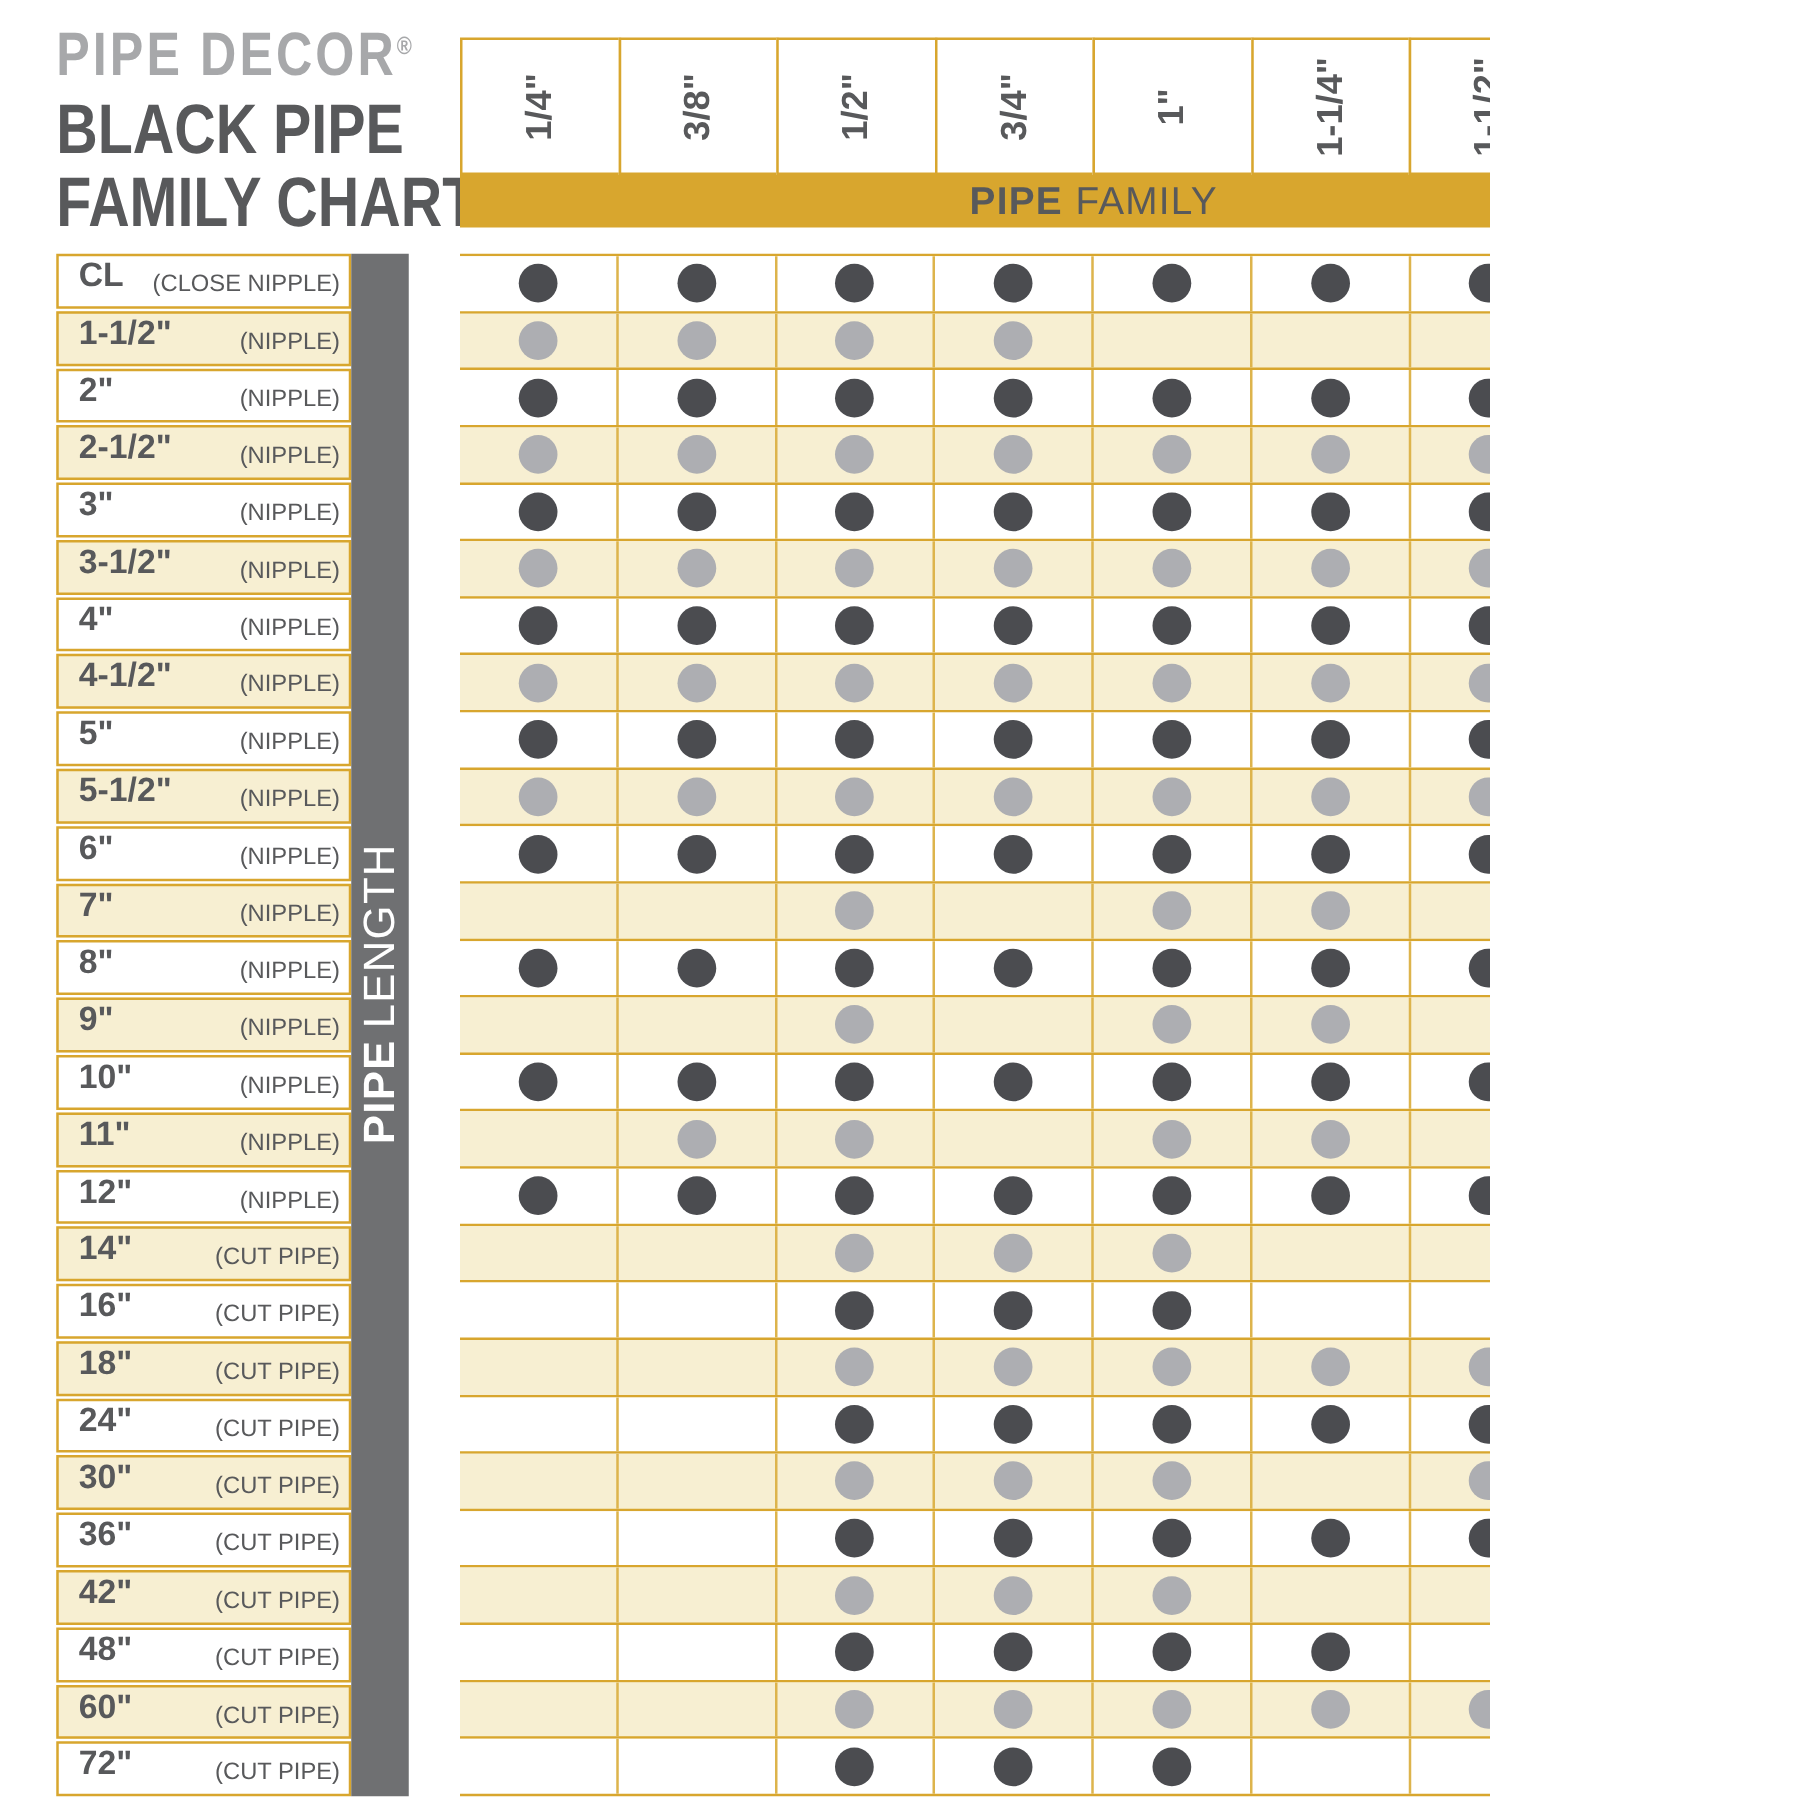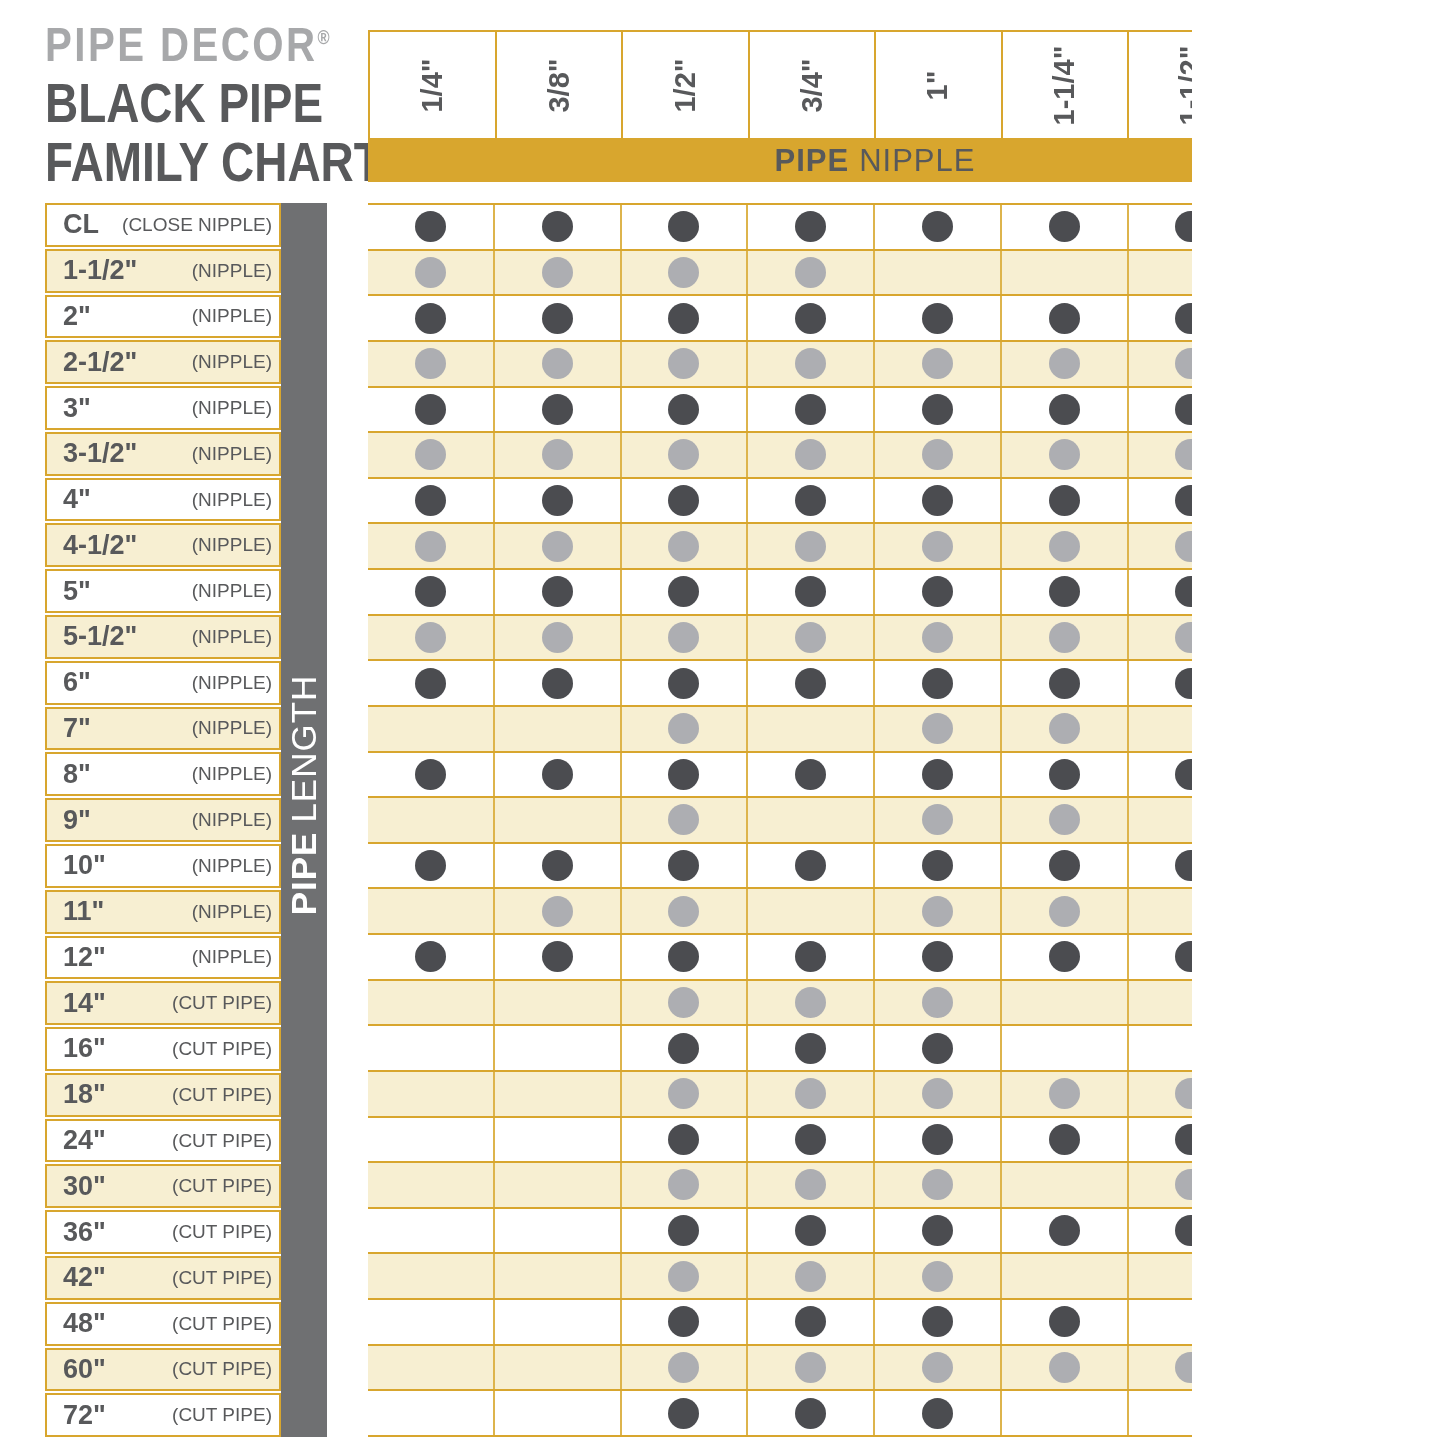--- a/index.html
+++ b/index.html
@@ -18,25 +18,25 @@
   .col-box + .col-box{margin-left:-2px;}
   .col-box .rot{transform:rotate(-90deg);font-size:29px;font-weight:700;white-space:nowrap;color:var(--text-dark);}
 
   
   .banner{position:absolute;left:368px;top:140px;width:1014px;height:42px;background:var(--gold);
           display:flex;align-items:center;justify-content:center;font-size:31px;color:var(--text-dark);letter-spacing:1px;}
   .banner .bold{font-weight:700;margin-right:10px;}
 
   
   .labels{position:absolute;left:45px;top:203px;width:236px;height:1234px;display:flex;flex-direction:column;gap:2px;}
-  .label-box{flex:1;border:2px solid var(--gold);display:flex;align-items:center;box-sizing:border-box;}
+  .label-box{flex:1;border:2px solid var(--gold);display:flex;align-items:flex-start;box-sizing:border-box;}
   .label-box.white{background:#fff;}
   .label-box.cream{background:var(--cream);}
   .label-size{font-size:27px;font-weight:700;padding-left:16px;white-space:nowrap;}
-  .label-type{font-size:19px;margin-left:auto;padding-right:7px;white-space:nowrap;}
+  .label-type{font-size:19px;margin-left:auto;padding-right:7px;white-space:nowrap;margin-top:12px;}
 
   
   .gray-bar{position:absolute;left:281px;top:203px;width:46px;height:1234px;background:var(--gray-bar);}
   .gray-bar .vtext{position:absolute;left:50%;top:48%;transform:translate(-50%,-50%) rotate(-90deg);
        white-space:nowrap;color:#fff;font-size:35px;letter-spacing:1px;}
   .gray-bar .vtext .bold{font-weight:700;margin-right:9px;}
 
   
   .matrix{position:absolute;left:368px;top:203px;width:1014px;height:1234px;display:flex;flex-direction:column;
           border-top:2px solid var(--gold);box-sizing:border-box;}
@@ -81,21 +81,21 @@
       <div class="col-box">
         <span class="rot">1-1/2"</span>
       </div>
       <div class="col-box">
         <span class="rot">2"</span>
       </div>
     </div>
 
   <div class="banner">
     <span class="bold">PIPE</span>
-    <span>NIPPLE</span>
+    <span>FAMILY</span>
   </div>
 
   <div class="labels">
       <div class="label-box white">
         <span class="label-size">CL</span>
         <span class="label-type">(CLOSE NIPPLE)</span>
       </div>
       <div class="label-box cream">
         <span class="label-size">1-1/2"</span>
         <span class="label-type">(NIPPLE)</span>

